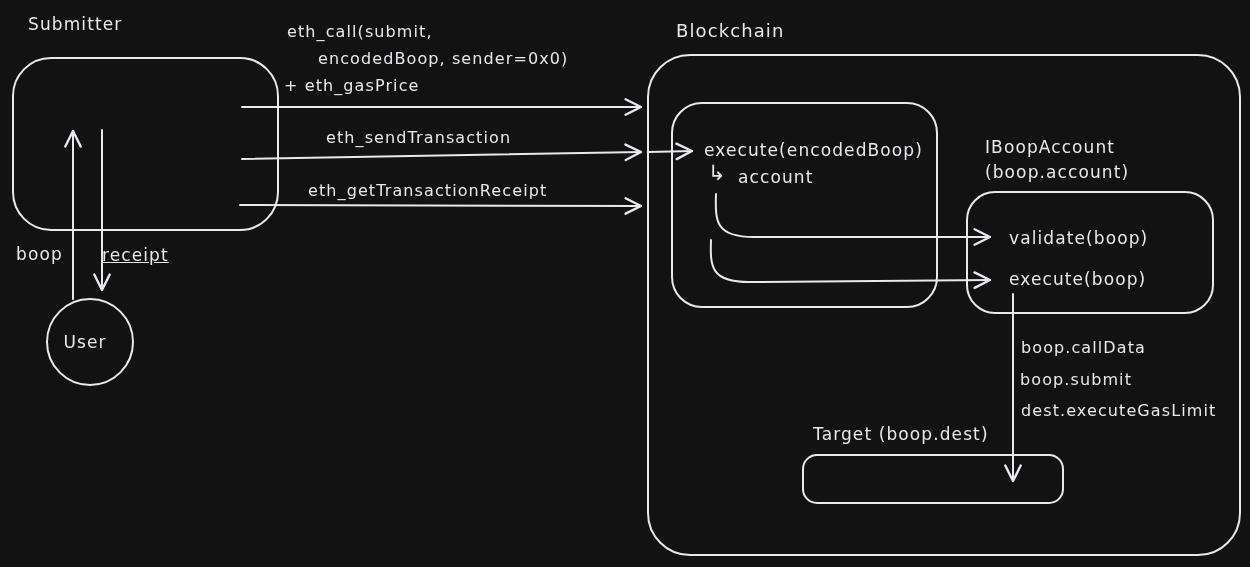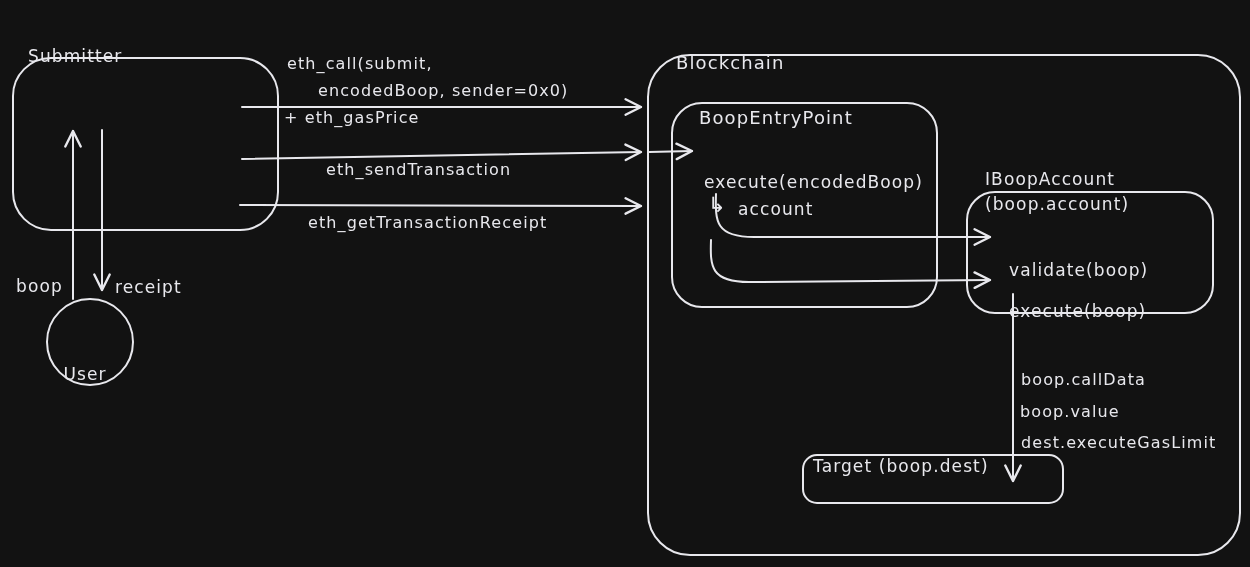--- a/index.html
+++ b/index.html
@@ -11,21 +11,20 @@
     font-family:"DejaVu Sans", sans-serif;
     color:var(--ink);
   }
   svg.layer { position:absolute; left:0; top:0; }
   .stroke { stroke:var(--ink); stroke-width:2; fill:none; stroke-linecap:round; stroke-linejoin:round; }
   .ah { stroke:var(--ink); fill:none; stroke-linecap:round; stroke-linejoin:round; }
   .lbl {
     position:absolute; white-space:nowrap;
     font-size:17px; letter-spacing:1.1px; line-height:1.2;
     color:var(--ink);
-    margin-top:32px;
   }
   .lbl.sm { font-size:16px; }
   .lbl.big { font-size:18px; }
   .glyph { font-size:21px; letter-spacing:0; }
   .user-label { width:76px; text-align:center; }
 </style>
 </head>
 <body>
 
 <div class="canvas">
@@ -53,39 +52,38 @@
     <path class="stroke" d="M102 130 L102 290" marker-end="url(#ah)"></path>
 
     <path class="stroke" d="M716 194 C715 222 716 237 754 237 L990 237" marker-end="url(#ah)"></path>
     <path class="stroke" d="M711 240 C710 267 711 282 749 282 L990 280" marker-end="url(#ah)"></path>
 
     <path class="stroke" d="M1013 294 L1013 481" marker-end="url(#ah)"></path>
   </svg>
 
   <div class="lbl" style="left:28px; top:14px;">Submitter</div>
   <div class="lbl" style="left:16px; top:244px;">boop</div>
-  <div class="lbl" style="left:115px; top:245px;">receipt</div>
+  <div class="lbl" style="left:102px; top:245px;text-decoration:underline;">receipt</div>
   <div class="lbl user-label" style="left:47px; top:332px;">User</div>
 
   <div class="lbl sm" style="left:287px; top:22px;">eth_call(submit,</div>
   <div class="lbl sm" style="left:318px; top:49px;">encodedBoop, sender=0x0)</div>
   <div class="lbl sm" style="left:284px; top:76px;">+ eth_gasPrice</div>
   <div class="lbl sm" style="left:326px; top:128px;">eth_sendTransaction</div>
   <div class="lbl sm" style="left:308px; top:181px;">eth_getTransactionReceipt</div>
 
   <div class="lbl big" style="left:676px; top:20px;">Blockchain</div>
-  <div class="lbl big" style="left:699px; top:75px;">BoopEntryPoint</div>
   <div class="lbl" style="left:704px; top:140px;">execute(encodedBoop)</div>
   <div class="lbl glyph" style="left:708px; top:161px;">↳</div>
   <div class="lbl" style="left:738px; top:167px;">account</div>
 
   <div class="lbl" style="left:985px; top:137px;">IBoopAccount</div>
   <div class="lbl" style="left:985px; top:162px;">(boop.account)</div>
   <div class="lbl" style="left:1009px; top:228px;">validate(boop)</div>
   <div class="lbl" style="left:1009px; top:269px;">execute(boop)</div>
 
   <div class="lbl sm" style="left:1021px; top:338px;">boop.callData</div>
-  <div class="lbl sm" style="left:1020px; top:370px;">boop.value</div>
+  <div class="lbl sm" style="left:1020px; top:370px;">boop.submit</div>
   <div class="lbl sm" style="left:1021px; top:401px;">dest.executeGasLimit</div>
 
   <div class="lbl" style="left:813px; top:424px;">Target (boop.dest)</div>
 
 </div>
 
 </body></html>

